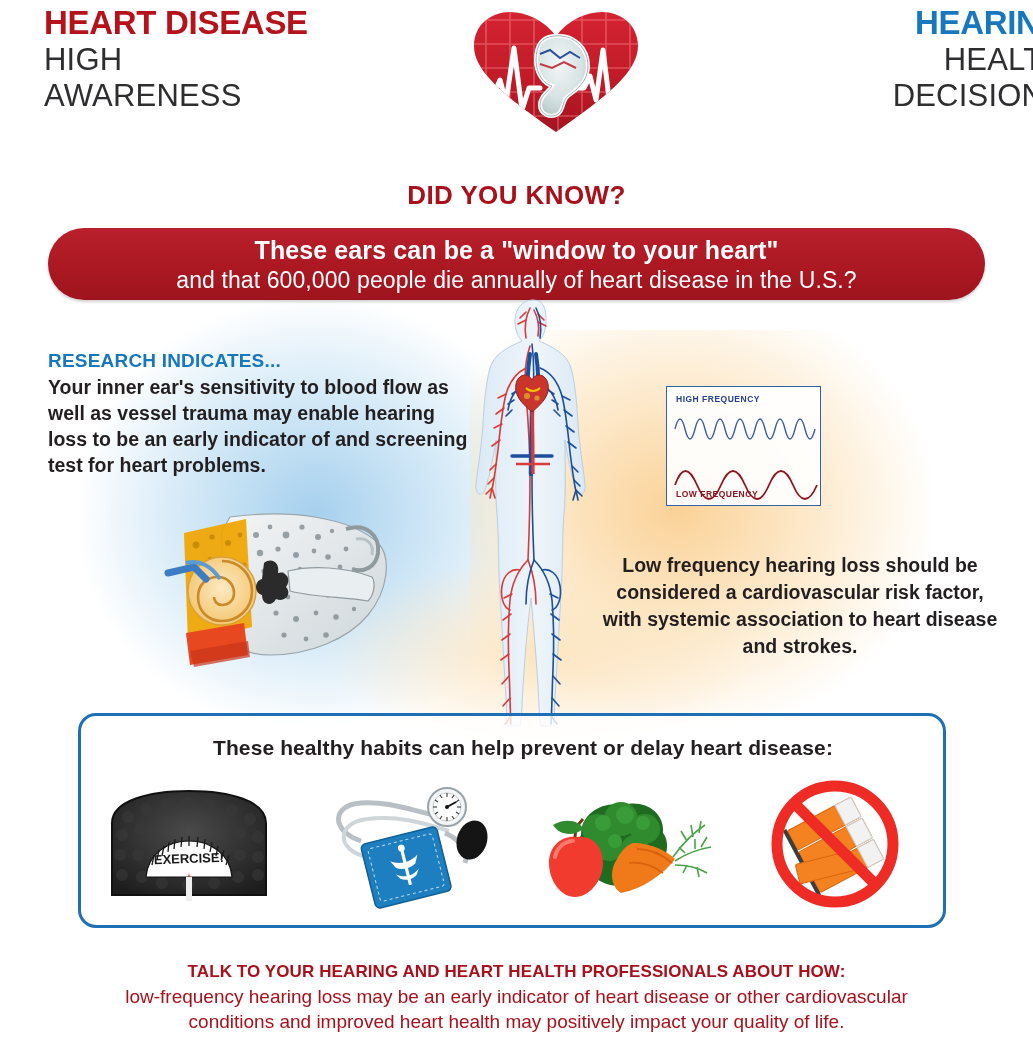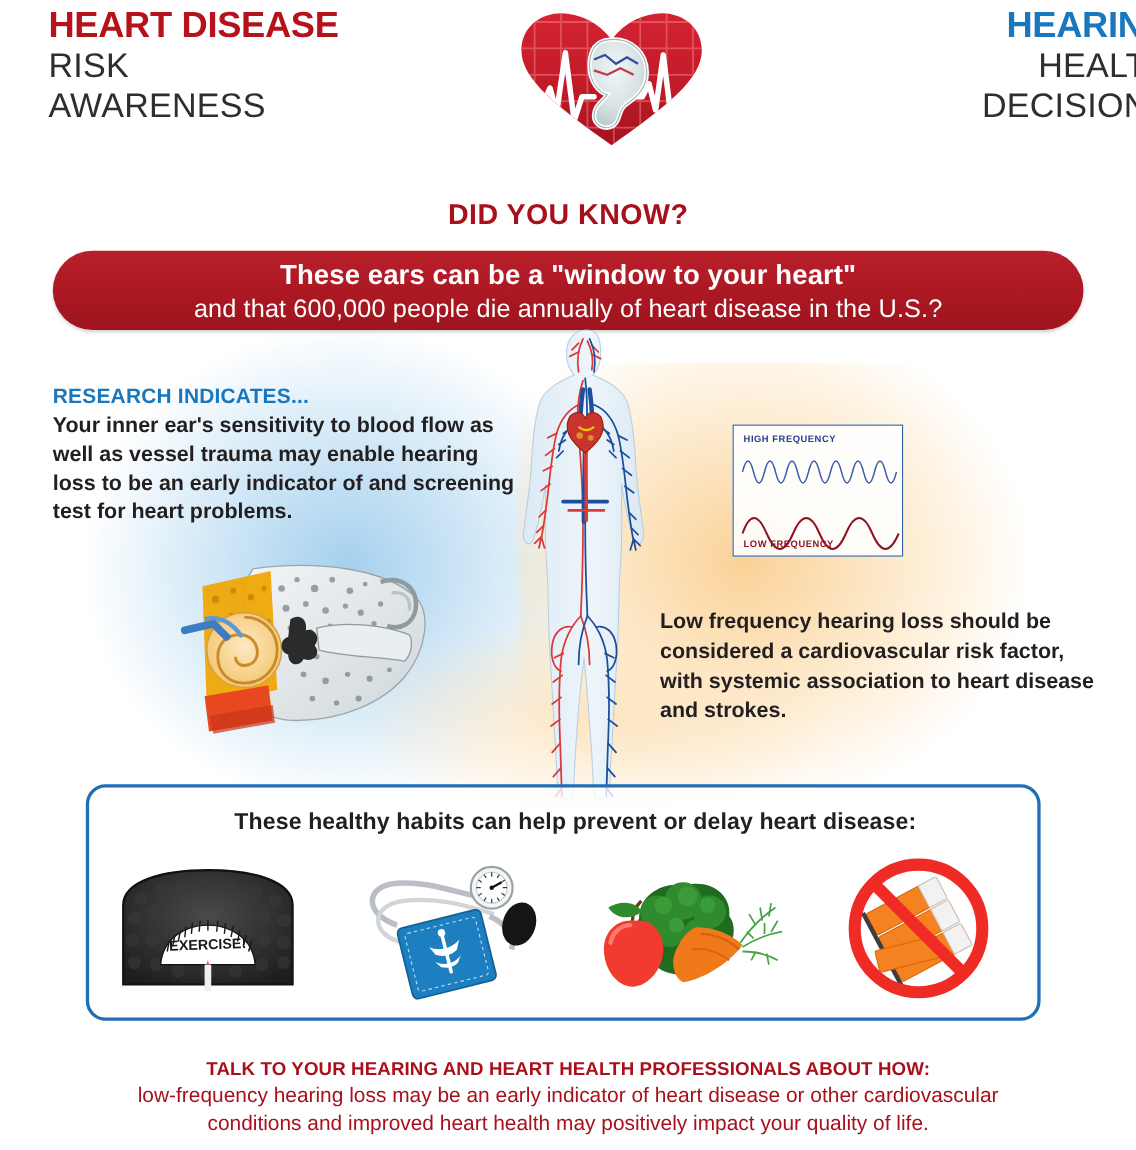--- a/index.html
+++ b/index.html
@@ -107,21 +107,21 @@
   .freq-label {
     position: absolute; font-size: 8.5px; font-weight: bold; letter-spacing: 0.5px;
   }
   .freq-label.hi { color: #24408e; left: 9px; top: 7px; }
   .freq-label.lo { color: #8f1420; left: 9px; bottom: 6px; }
   .freq-svg { position: absolute; left: 0; top: 0; }
 
   
   .rightpara {
     position: absolute; left: 600px; top: 552px; width: 400px;
-    text-align: left;
+    text-align: center;
     font-size: 19.5px; font-weight: 600; line-height: 27px; color: #231f20;
   }
 
   
   .ear-art { position: absolute; left: 160px; top: 505px; width: 235px; height: 165px; }
 
   
   .body-art { position: absolute; left: 468px; top: 298px; width: 130px; height: 430px; }
 
   
@@ -156,21 +156,21 @@
 <body>
 
 <div class="bg-glow-blue"></div>
 <div class="bg-glow-orange"></div>
 <div class="bg-glow-peach"></div>
 
 <div class="header">
 
   <div class="hdr-left">
     <div class="hdr-line1 red">HEART DISEASE</div>
-    <div class="hdr-line2">RISK</div>
+    <div class="hdr-line2">HIGH</div>
     <div class="hdr-line3">AWARENESS</div>
   </div>
 
   <div class="hdr-logo">
     <svg viewBox="0 0 180 136" width="180" height="136">
       <defs>
         <clipPath id="heartClip">
           <path d="M90 130 C 40 95, 8 70, 8 44 C 8 22, 26 10, 44 10 C 60 10, 78 18, 90 34
                    C 102 18, 120 10, 136 10 C 154 10, 172 22, 172 44 C 172 70, 140 95, 90 130 Z"></path>
         </clipPath>

